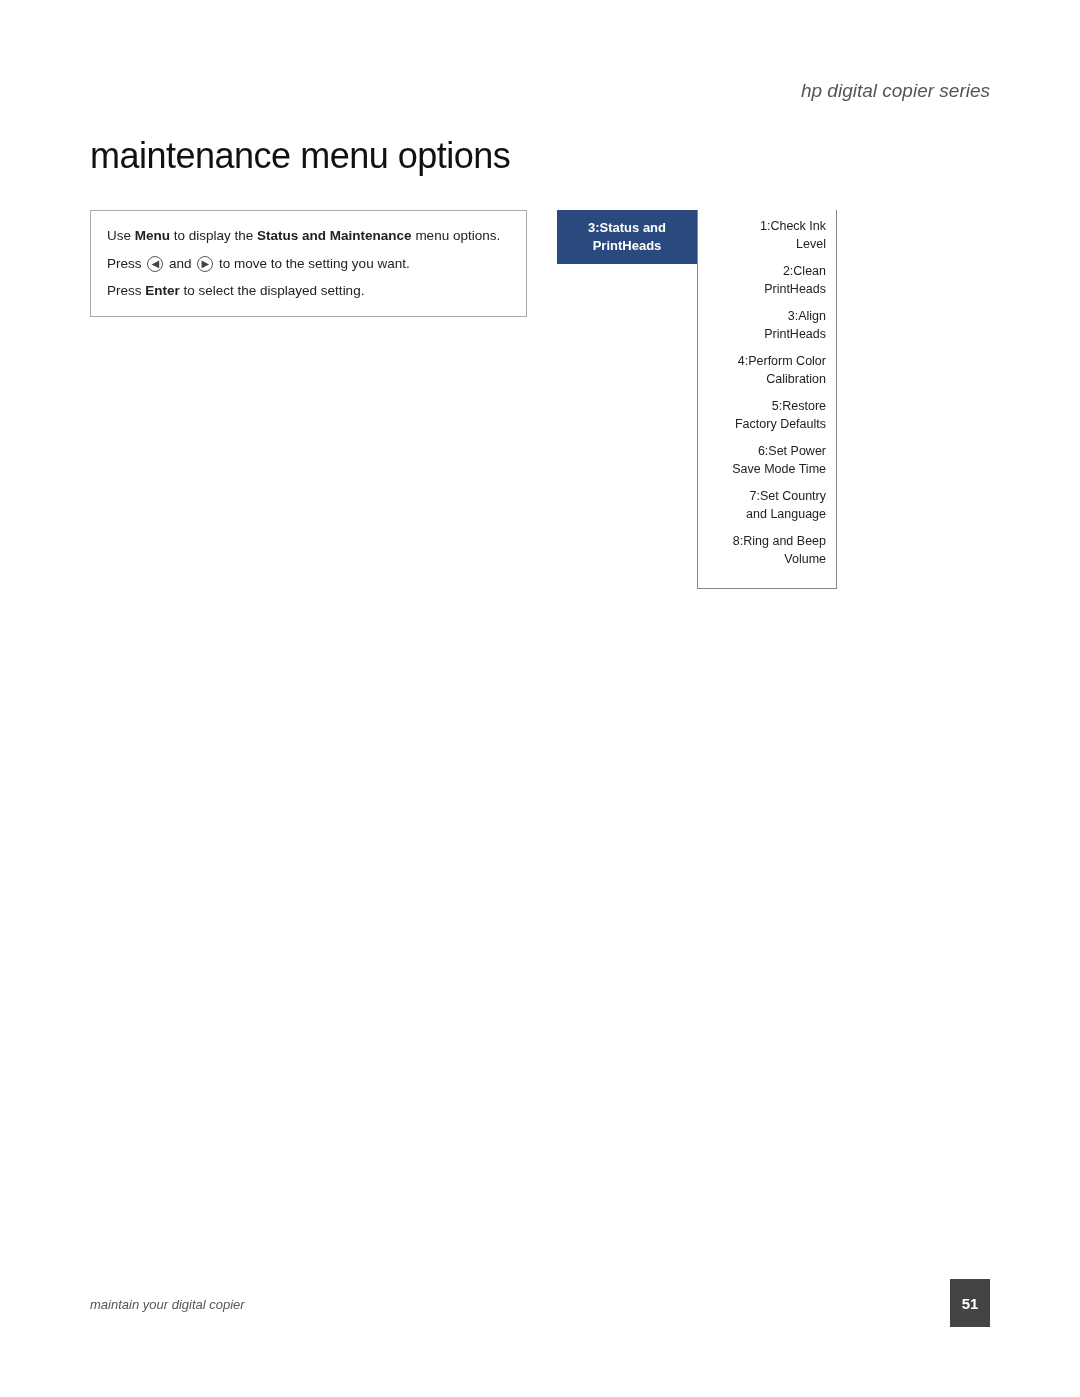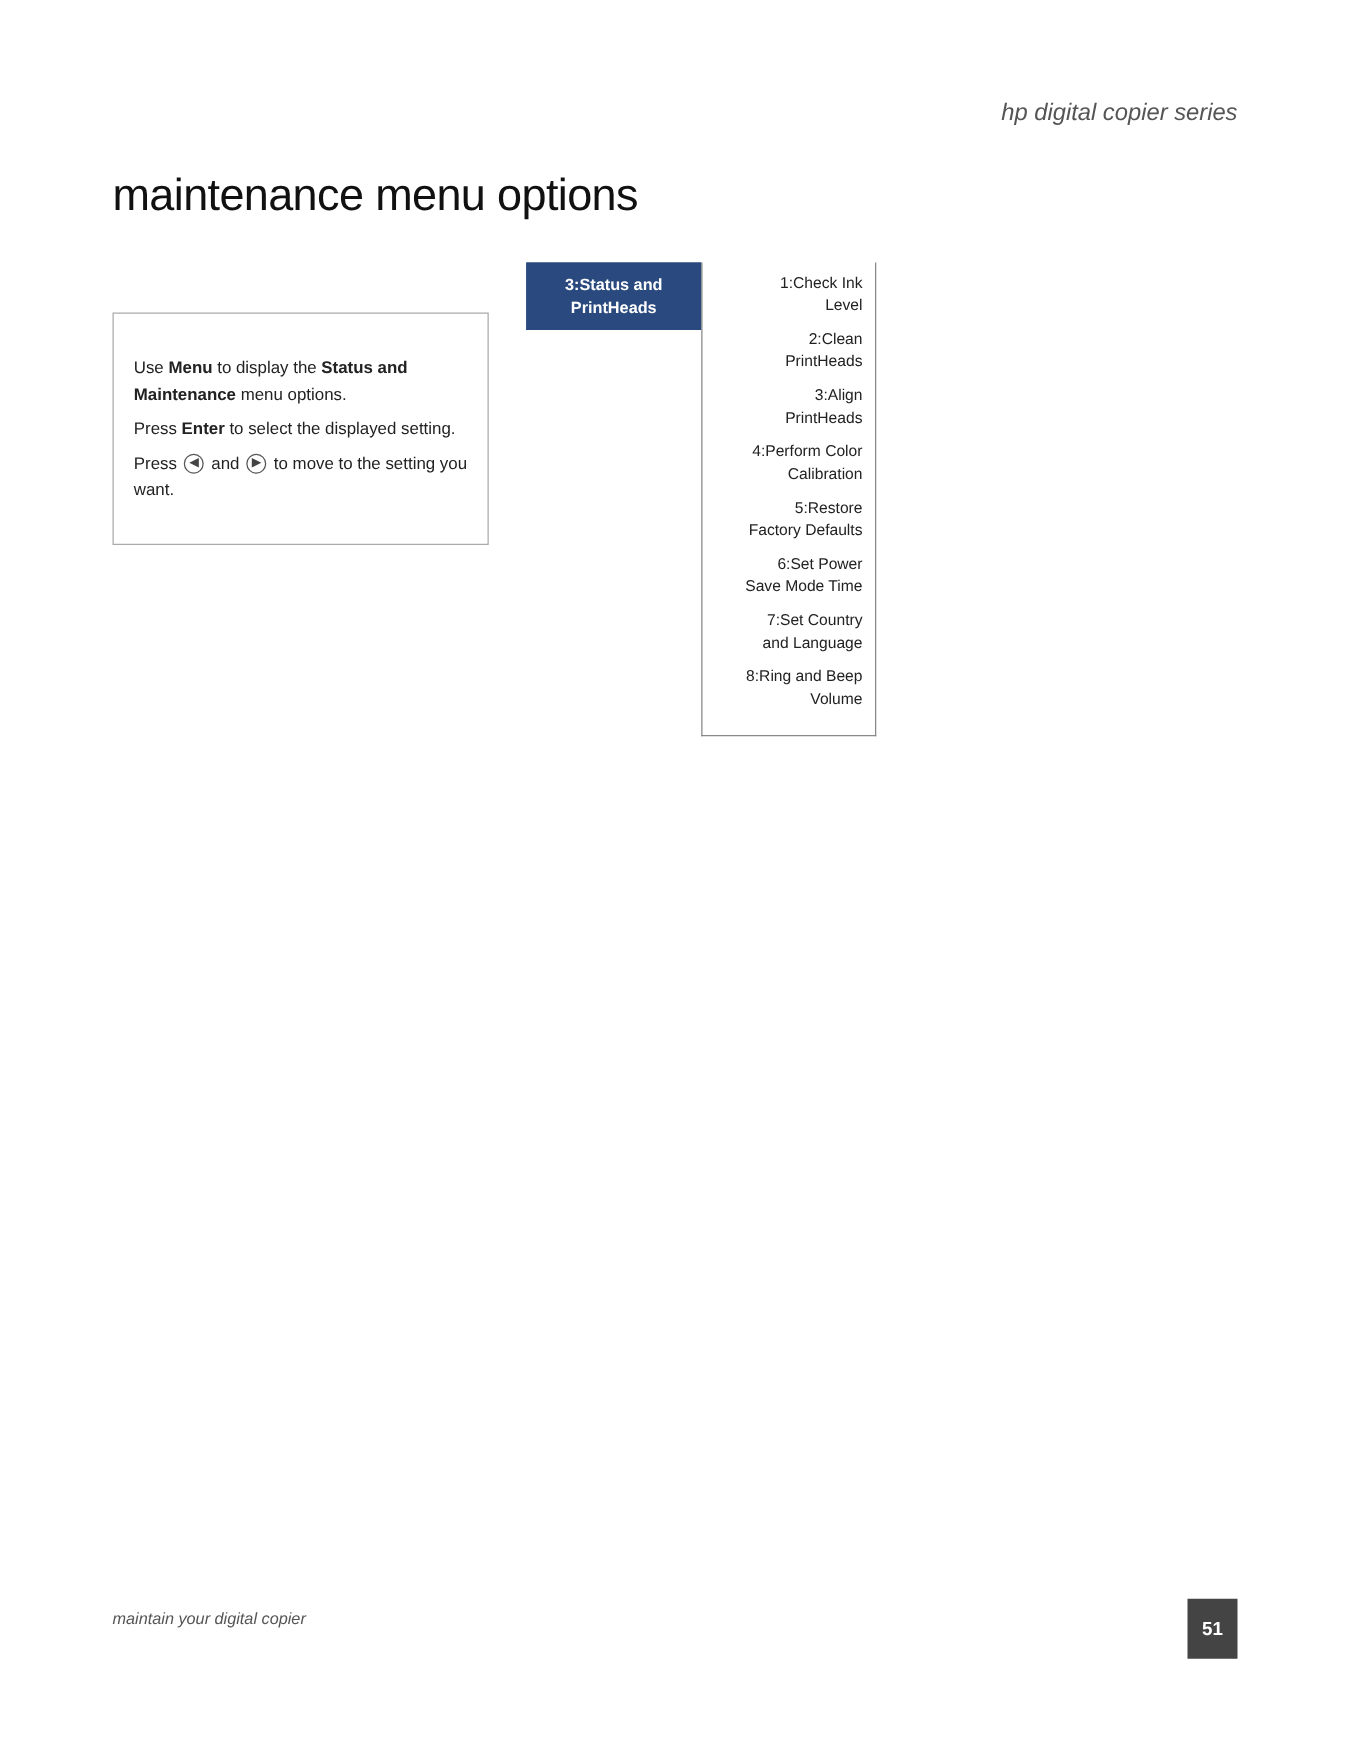--- a/index.html
+++ b/index.html
@@ -49,27 +49,26 @@
       left: 90px;
       right: 90px;
       display: flex;
       flex-direction: row;
       align-items: flex-start;
       gap: 30px;
     }
 
     .instruction-box {
       border: 1px solid #aaa;
-      padding: 32px 16px;
-      width: 301px;
+      padding: 14px 16px;
+      width: 437px;
       font-size: 13.5px;
       color: #222;
       line-height: 1.6;
       flex-shrink: 0;
-      margin-top: 40px;
     }
 
     .instruction-box p {
       margin-bottom: 6px;
     }
 
     .instruction-box p:last-child {
       margin-bottom: 0;
     }
 
@@ -106,21 +105,21 @@
       line-height: 1.4;
       margin-bottom: 10px;
     }
 
     .menu-item:last-child {
       margin-bottom: 12px;
     }
 
     .footer-left {
       position: absolute;
-      bottom: 95px;
+      bottom: 85px;
       left: 90px;
       font-size: 13px;
       color: #555;
       font-style: italic;
     }
 
     .footer-page-number {
       position: absolute;
       bottom: 70px;
       right: 90px;
@@ -158,24 +157,24 @@
 
   <h1 class="page-title">maintenance menu options</h1>
 
   <div class="content-area">
 
     <div class="instruction-box">
       <p>
         Use <strong>Menu</strong> to display the <strong>Status and Maintenance</strong> menu options.
       </p>
       <p>
-        Press <strong>Enter</strong> to select the displayed setting.
+        Press <span class="arrow-icon">◀</span> and <span class="arrow-icon">▶</span> to move to the setting you want.
       </p>
       <p>
-        Press <span class="arrow-icon">◀</span> and <span class="arrow-icon">▶</span> to move to the setting you want.
+        Press <strong>Enter</strong> to select the displayed setting.
       </p>
     </div>
 
     <div class="menu-panel">
       <div class="menu-header">
         <span>3:Status and</span><br>
         <span>PrintHeads</span>
       </div>
       <div class="menu-items-box">
         <div class="menu-item">1:Check Ink<br>Level</div>

